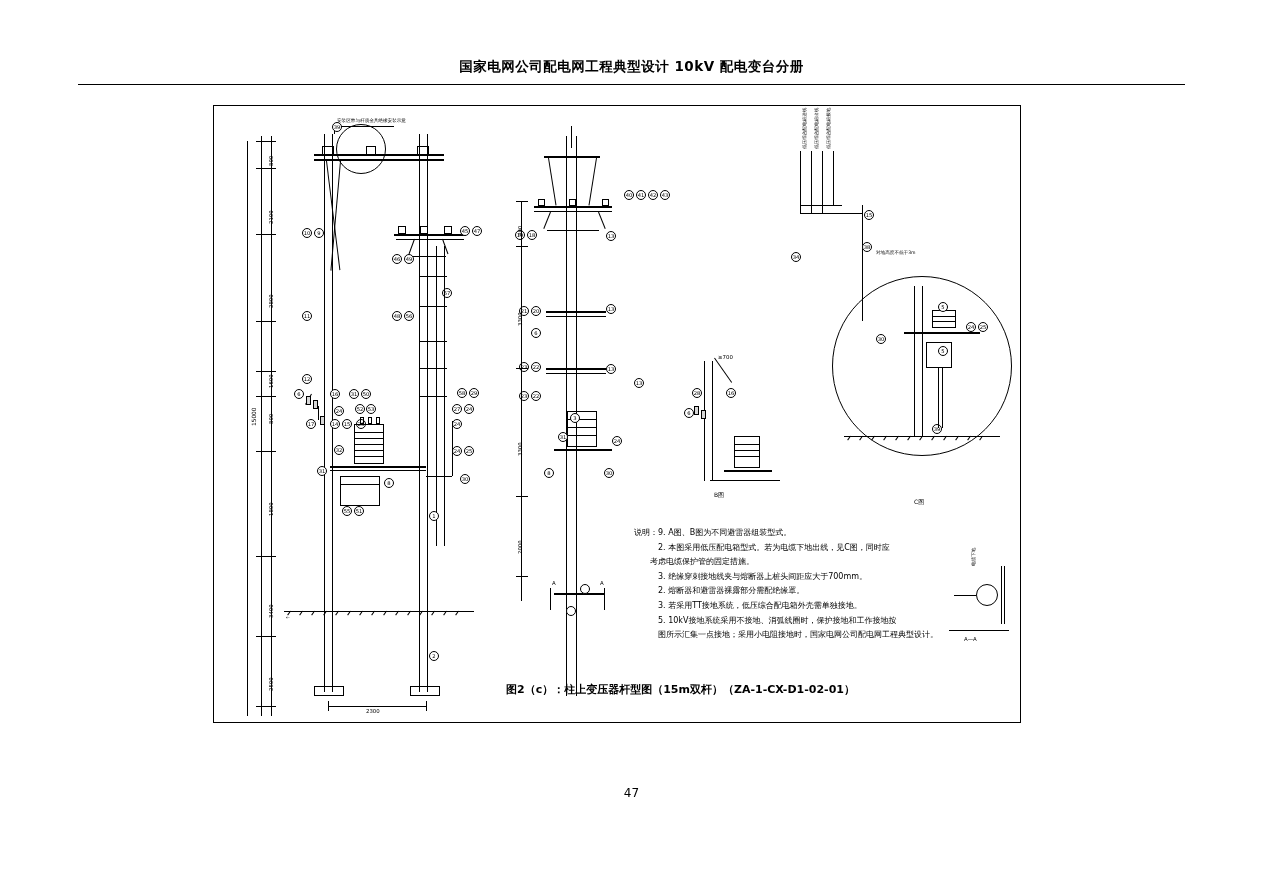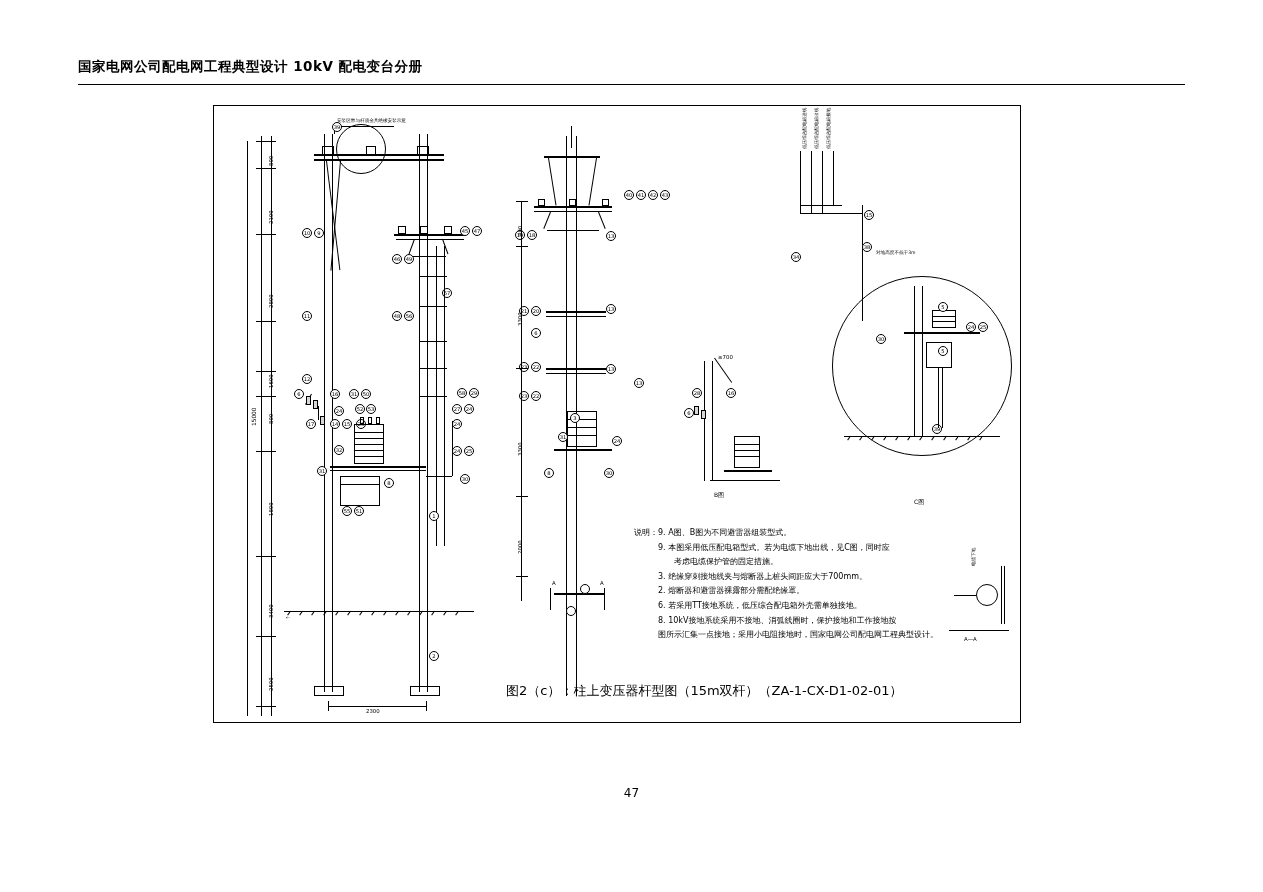--- a/index.html
+++ b/index.html
@@ -1,20 +1,20 @@
 <!DOCTYPE html>
 <html><head>
 <meta charset="utf-8">
 <style>
   html,body{margin:0;padding:0;background:#ffffff;}
   body{width:1263px;height:892px;font-family:"Liberation Sans","DejaVu Sans",sans-serif;color:#000;position:relative;overflow:hidden;}
   .page{position:absolute;left:0;top:0;width:1263px;height:892px;background:#fff;}
 
   
-  .doc-header{position:absolute;left:78px;top:58px;width:1107px;}
+  .doc-header{position:absolute;left:78px;top:58px;width:1107px;text-align:center;}
   .doc-header .title{font-size:13.5px;font-weight:bold;letter-spacing:.5px;font-family:"DejaVu Sans",sans-serif;}
   .header-rule{position:absolute;left:78px;top:84px;width:1107px;height:1px;background:#000;}
 
   
   .frame{position:absolute;left:213px;top:105px;width:806px;height:616px;border:1px solid #000;background:#fff;}
 
   .page-number{position:absolute;left:0;top:786px;width:1263px;text-align:center;font-size:12px;font-family:"DejaVu Sans",sans-serif;}
 
   
   .vl{position:absolute;background:#000;width:1px;}
@@ -33,21 +33,21 @@
   
   .ground{position:absolute;height:6px;}
   .ground:before{content:"";position:absolute;left:0;top:0;width:100%;height:1px;background:#000;}
   .ground .tick{position:absolute;top:0;width:1px;height:5px;background:#000;transform:rotate(35deg);transform-origin:top center;}
 
   
   .notes{position:absolute;font-size:8px;line-height:14.6px;font-family:"DejaVu Sans",sans-serif;color:#000;}
   .notes div{white-space:nowrap;}
 
   
-  .caption{position:absolute;font-size:13px;font-family:"DejaVu Sans",sans-serif;font-weight:normal;white-space:nowrap;}
+  .caption{position:absolute;font-size:11px;font-family:"DejaVu Sans",sans-serif;font-weight:bold;white-space:nowrap;}
 
   .tinytxt{position:absolute;font-size:4.6px;font-family:"DejaVu Sans",sans-serif;white-space:nowrap;}
   .tinyv{position:absolute;font-size:4.6px;font-family:"DejaVu Sans",sans-serif;white-space:nowrap;
         transform-origin:0 0;transform:rotate(-90deg);}
 </style>
 </head>
 <body>
 
 <div class="page">
 
@@ -358,26 +358,26 @@
     <div class="vl" style="left:787px;top:460px;height:58px;"></div>
     <div class="vl" style="left:790px;top:460px;height:58px;"></div>
     <div class="hl" style="left:740px;top:489px;width:22px;"></div>
     <div class="lbl" style="left:750px;top:530px;">A—A</div>
     <div class="hl" style="left:735px;top:524px;width:60px;"></div>
 
     <div class="notes" style="left:420px;top:420px;">
       <div>
         <span>说明：</span><span>9. A图、B图为不同避雷器组装型式。</span>
       </div>
-      <div style="margin-left:24px;">9. 本图采用低压配电箱型式。若为电缆下地出线，见C图，同时应</div>
-      <div style="margin-left:40px;">   考虑电缆保护管的固定措施。</div>
+      <div style="margin-left:24px;">2. 本图采用低压配电箱型式。若为电缆下地出线，见C图，同时应</div>
+      <div style="margin-left:16px;">   考虑电缆保护管的固定措施。</div>
       <div style="margin-left:24px;">3. 绝缘穿刺接地线夹与熔断器上桩头间距应大于700mm。</div>
       <div style="margin-left:24px;">2. 熔断器和避雷器裸露部分需配绝缘罩。</div>
-      <div style="margin-left:24px;">6. 若采用TT接地系统，低压综合配电箱外壳需单独接地。</div>
-      <div style="margin-left:24px;">8. 10kV接地系统采用不接地、消弧线圈时，保护接地和工作接地按</div>
+      <div style="margin-left:24px;">3. 若采用TT接地系统，低压综合配电箱外壳需单独接地。</div>
+      <div style="margin-left:24px;">5. 10kV接地系统采用不接地、消弧线圈时，保护接地和工作接地按</div>
       <div style="margin-left:24px;">   图所示汇集一点接地；采用小电阻接地时，国家电网公司配电网工程典型设计。</div>
     </div>
 
     <div class="caption" style="left:292px;top:576px;">图2（c）：柱上变压器杆型图（15m双杆）（ZA-1-CX-D1-02-01）</div>
 
   </div>
 
   <div class="page-number">47</div>
 
 </div>

